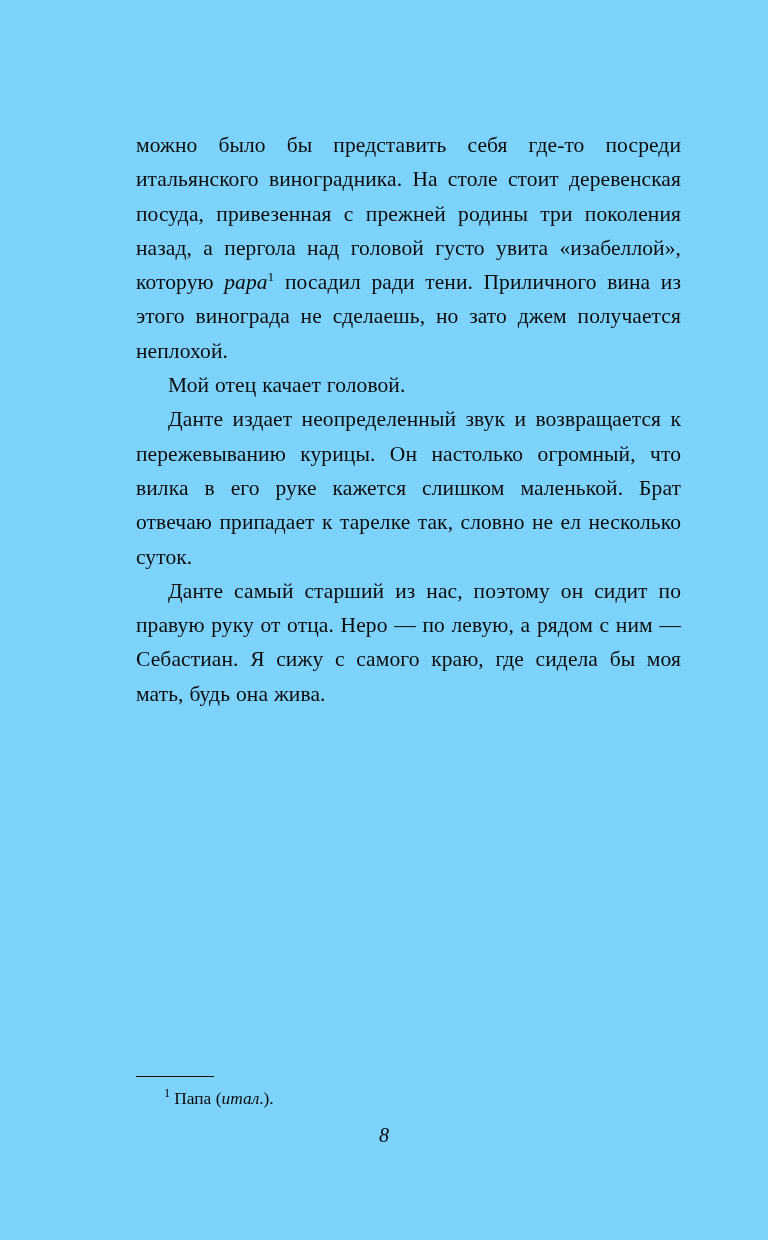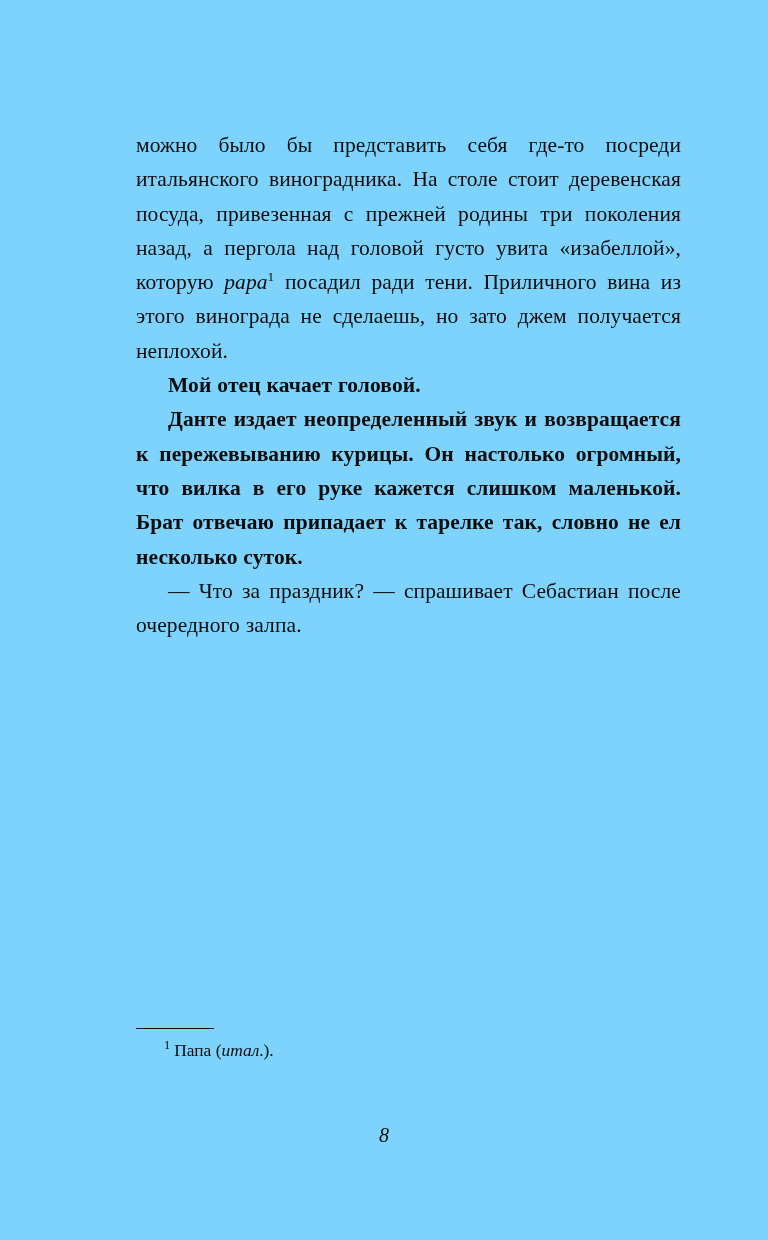--- a/index.html
+++ b/index.html
@@ -27,40 +27,39 @@
     margin: 0;
     font-size: 21.5px;
     line-height: 34.3px;
     text-align: justify;
     text-align-last: left;
     letter-spacing: 0.1px;
     word-spacing: 0.4px;
   }
   .para.indent {
     text-indent: 32px;
-    font-weight: bold;
   }
   .para.first {
     text-indent: 0;
   }
   .para.dialog {
     text-indent: 32px;
   }
   .italic {
     font-style: italic;
   }
   sup {
     font-size: 0.62em;
     vertical-align: super;
     line-height: 0;
   }
   .footnotes {
     position: absolute;
     left: 136px;
-    top: 1028px;
+    top: 1076px;
     width: 545px;
   }
   .footnote-rule {
     width: 78px;
     height: 0;
     border-top: 1.6px solid #111;
     margin: 0 0 9px 0;
   }
   .footnote {
     margin: 0;
@@ -90,21 +89,21 @@
 </style>
 </head>
 <body>
 
 <div class="page">
 
   <div class="text-block">
     <p class="para first">можно было бы представить себя где-то посреди итальянского виноградника. На столе стоит деревенская посуда, привезенная с прежней родины три поколения назад, а пергола над головой густо увита «изабеллой», которую <span class="italic">papa</span><sup>1</sup> посадил ради тени. Приличного вина из этого винограда не сделаешь, но зато джем получается неплохой.</p>
     <p class="para indent">Мой отец качает головой.</p>
     <p class="para indent">Данте издает неопределенный звук и возвращается к пережевыванию курицы. Он настолько огромный, что вилка в его руке кажется слишком маленькой. Брат отвечаю припадает к тарелке так, словно не ел несколько суток.</p>
-    <p class="para dialog">— Что за праздник? — спрашивает Себастиан после очередного залпа.</p>
+    <p class="para indent">Данте самый старший из нас, поэтому он сидит по правую руку от отца. Неро — по левую, а рядом с ним — Себастиан. Я сижу с самого краю, где сидела бы моя мать, будь она жива.</p>
   </div>
 
   <div class="footnotes">
     <div class="footnote-rule"></div>
     <p class="footnote"><span class="marker">1</span>Папа (<span class="italic">итал</span>.).</p>
   </div>
 
   <div class="page-number">8</div>
 
 </div>

